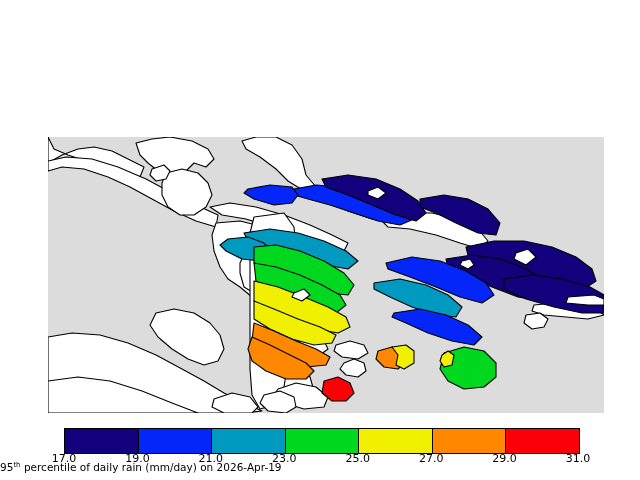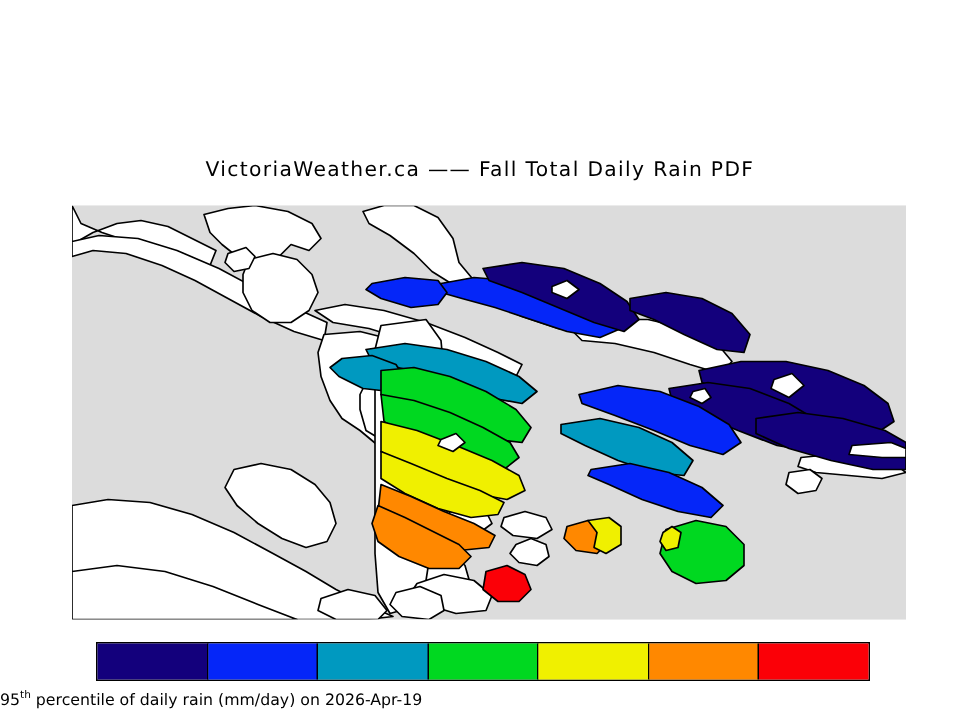--- a/index.html
+++ b/index.html
@@ -94,21 +94,20 @@
     font-size: 7px;
     vertical-align: super;
     line-height: 0;
   }
 </style>
 </head>
 <body>
 
 <div id="page">
 
-  <div id="title">VictoriaWeather.ca —— Fall Total Daily Rain PDF</div>
 
   <div id="map-wrap">
     <svg id="map-svg" width="556" height="276" viewBox="0 0 556 276" shape-rendering="geometricPrecision">
       <rect x="0" y="0" width="556" height="276" fill="#dcdcdc"></rect>
 
       <g stroke="#000000" stroke-width="1.1" stroke-linejoin="round">
 
         <path fill="#ffffff" d="M0,0 L0,26 L14,18 L30,12 L46,10 L64,14 L80,22 L96,30 L92,40 L74,36 L56,30
                  L38,24 L20,18 L6,12 Z"></path>
         <path fill="#ffffff" d="M0,24 L18,20 L44,22 L70,30 L98,42 L124,56 L148,68 L170,78 L168,90 L148,84
@@ -228,18 +227,28 @@
   <div id="cb-shadow"></div>
   <div id="colorbar">
       <div class="seg" title="17.0-19.0" style="background: rgb(19, 0, 124);"></div>
       <div class="seg" title="19.0-21.0" style="background: rgb(5, 38, 248);"></div>
       <div class="seg" title="21.0-23.0" style="background: rgb(0, 153, 192);"></div>
       <div class="seg" title="23.0-25.0" style="background: rgb(0, 216, 32);"></div>
       <div class="seg" title="25.0-27.0" style="background: rgb(240, 240, 0);"></div>
       <div class="seg" title="27.0-29.0" style="background: rgb(255, 136, 0);"></div>
       <div class="seg" title="29.0-31.0" style="background: rgb(251, 0, 7);"></div>
     </div>
+  <div id="ticks">
+      <span class="tick" style="left: 64px;">17.0</span>
+      <span class="tick" style="left: 137.429px;">19.0</span>
+      <span class="tick" style="left: 210.857px;">21.0</span>
+      <span class="tick" style="left: 284.286px;">23.0</span>
+      <span class="tick" style="left: 357.714px;">25.0</span>
+      <span class="tick" style="left: 431.143px;">27.0</span>
+      <span class="tick" style="left: 504.571px;">29.0</span>
+      <span class="tick" style="left: 578px;">31.0</span>
+    </div>
 
   <div id="caption">
     <span>95</span><sup>th</sup><span> percentile of daily rain (mm/day) on 2026-Apr-19</span>
   </div>
 
 </div>
 
 </body></html>

